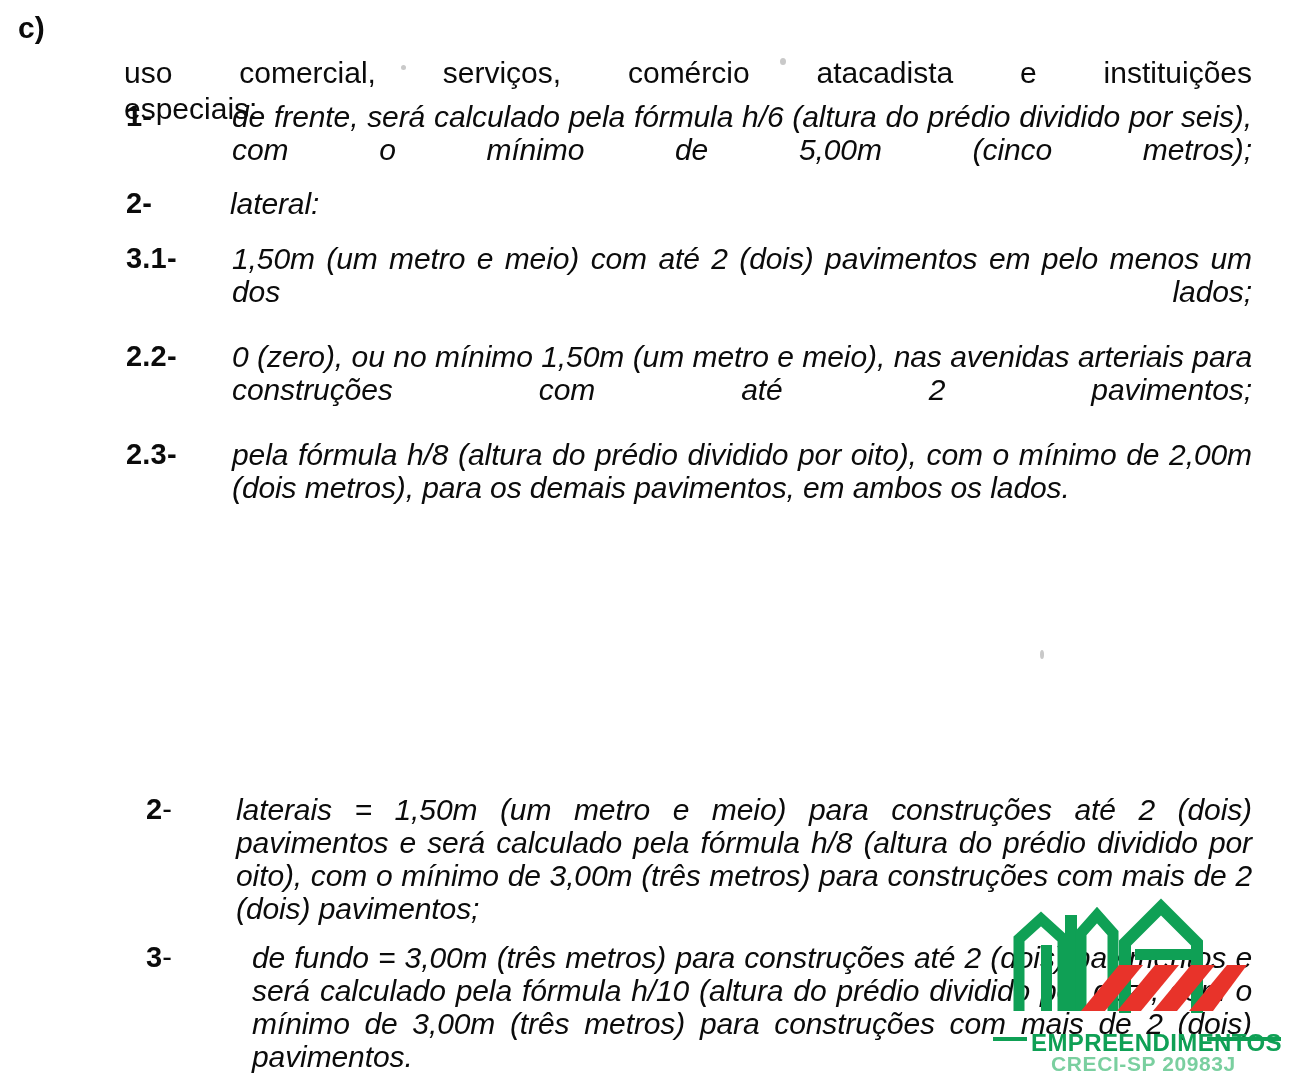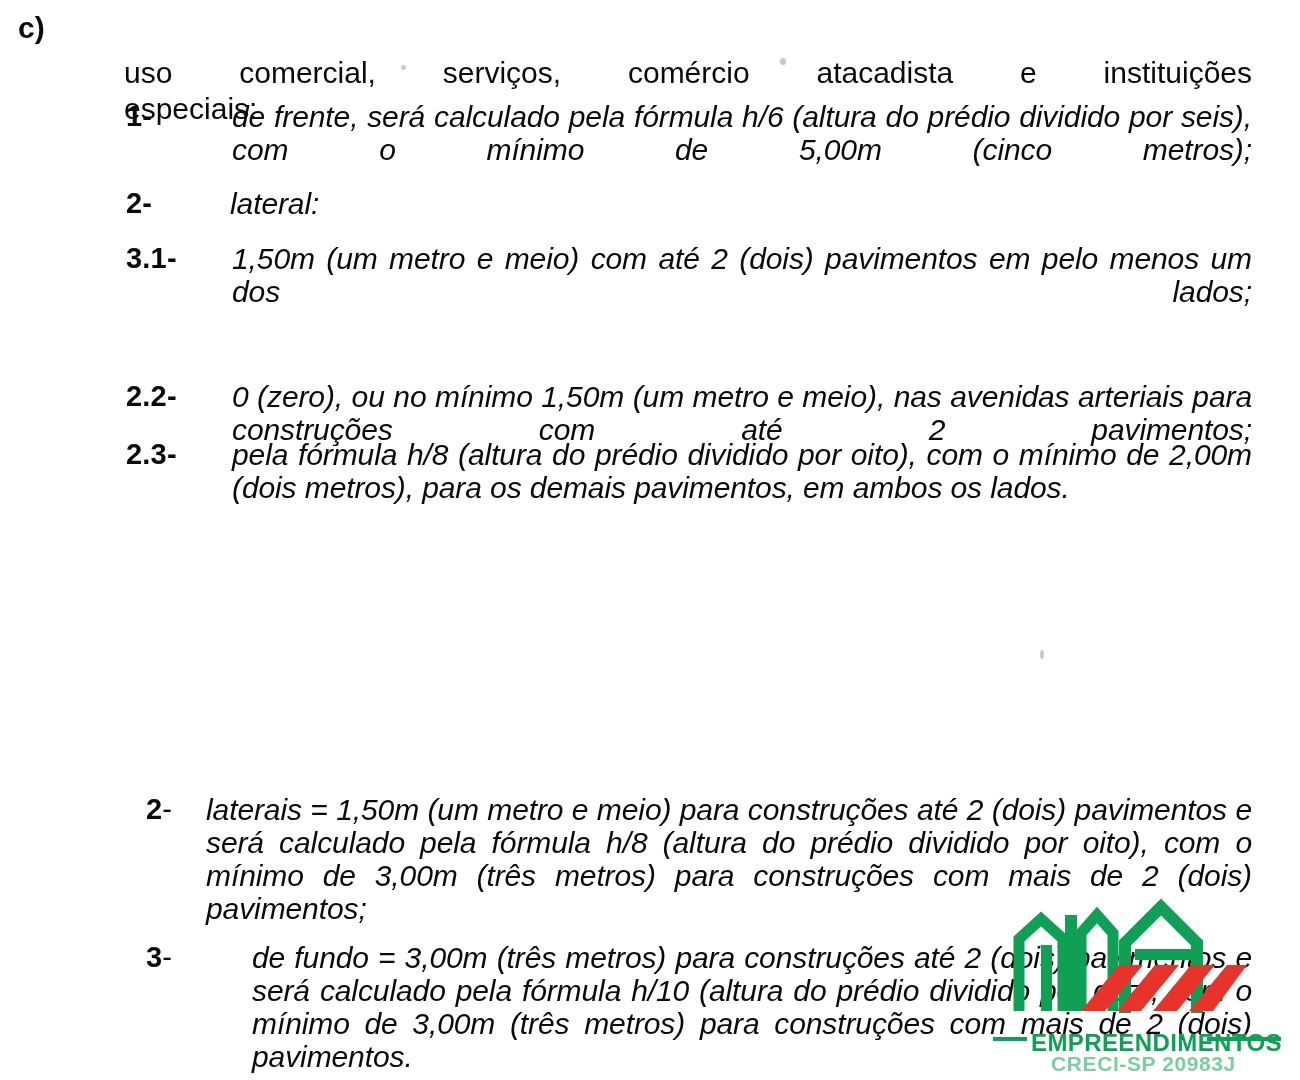--- a/index.html
+++ b/index.html
@@ -152,35 +152,35 @@
   <div class="clause" style="left:126px; top:187px; width:1126px;">
     <span class="marker">2-</span>
     <div class="body-text" style="margin-left:104px;">lateral:</div>
   </div>
 
   <div class="clause" style="left:126px; top:242px; width:1126px;">
     <span class="marker">3.1-</span>
     <div class="body-text flush" style="margin-left:106px;">1,50m (um metro e meio) com até 2 (dois) pavimentos em pelo menos um dos lados;</div>
   </div>
 
-  <div class="clause" style="left:126px; top:340px; width:1126px;margin-top:40px;">
+  <div class="clause" style="left:126px; top:340px; width:1126px;">
     <span class="marker">2.2-</span>
     <div class="body-text flush" style="margin-left:106px;">0 (zero), ou no mínimo 1,50m (um metro e meio), nas avenidas arteriais para construções com até 2 pavimentos;</div>
   </div>
 
   <div class="clause" style="left:126px; top:438px; width:1126px;">
     <span class="marker">2.3-</span>
     <div class="body-text" style="margin-left:106px;">pela fórmula h/8 (altura do prédio dividido por oito), com o mínimo de 2,00m (dois metros), para os demais pavimentos, em ambos os lados.</div>
   </div>
 
 
 
   <div class="clause" style="left:146px; top:793px; width:1106px;">
     <span class="marker"><span>2</span><span class="dash">-</span></span>
-    <div class="body-text" style="margin-left:60px;">laterais = 1,50m (um metro e meio) para construções até 2 (dois) pavimentos e será calculado pela fórmula h/8 (altura do prédio dividido por oito), com o mínimo de 3,00m (três metros) para construções com mais de 2 (dois) pavimentos;</div>
+    <div class="body-text" style="margin-left:90px;">laterais = 1,50m (um metro e meio) para construções até 2 (dois) pavimentos e será calculado pela fórmula h/8 (altura do prédio dividido por oito), com o mínimo de 3,00m (três metros) para construções com mais de 2 (dois) pavimentos;</div>
   </div>
 
   <div class="clause" style="left:146px; top:941px; width:1106px;">
     <span class="marker"><span>3</span><span class="dash">-</span></span>
     <div class="body-text" style="margin-left:106px;">de fundo = 3,00m (três metros) para construções até 2 (dois) pavimentos e será calculado pela fórmula h/10 (altura do prédio dividido por dez), com o mínimo de 3,00m (três metros) para construções com mais de 2 (dois) pavimentos.</div>
   </div>
 
   <div class="speck" style="left:780px; top:58px; width:6px; height:7px;"></div>
   <div class="speck" style="left:401px; top:65px; width:5px; height:5px;"></div>
   <div class="speck" style="left:1040px; top:650px; width:4px; height:9px;"></div>

